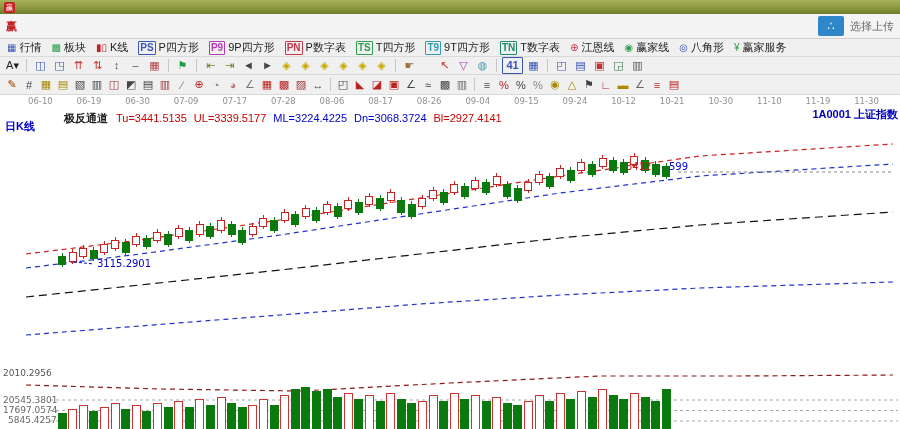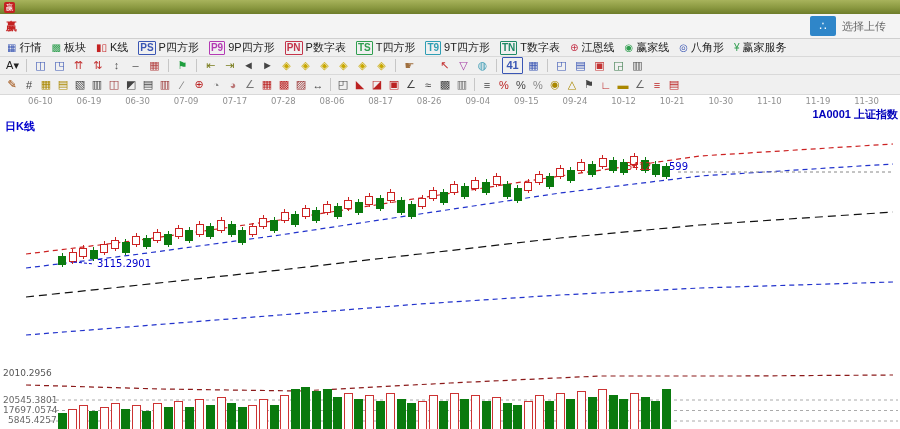--- a/index.html
+++ b/index.html
@@ -14,21 +14,21 @@
   .titlebar .title{font-size:10px;font-weight:bold;color:#1c2400;white-space:nowrap;
             text-shadow:0 1px 0 rgba(255,255,255,.25);}
   
   .menubar{height:24px;background:#f4f4f4;border-bottom:1px solid #cfcfcf;
            display:flex;align-items:center;padding:0 6px;position:relative;}
   .menubar .mini-logo{color:#c42222;font-weight:bold;font-size:11px;margin-right:6px;}
   .menu-item{padding:3px 8px;font-size:12px;color:#111;cursor:default;}
   .upload-area{position:absolute;right:0;top:0;height:24px;display:flex;align-items:center;}
   .upload-btn{width:26px;height:20px;background:#2f86c9;color:#fff;text-align:center;
            line-height:20px;font-size:12px;border-radius:2px;}
-  .upload-label{font-size:11px;color:#666;padding:0 20px 0 6px;white-space:nowrap;width:38px;overflow:hidden;}
+  .upload-label{font-size:11px;color:#666;padding:0 12px 0 6px;white-space:nowrap;width:38px;overflow:hidden;}
   
   .tbar{display:flex;align-items:center;background:#f0f0f0;border-bottom:1px solid #d9d9d9;
         padding:0 4px;gap:2px;white-space:nowrap;overflow:hidden;}
   .tbar1{height:17px;gap:4px;}
   .tbar2{height:17px;}
   .tbar3{height:19px;gap:1px;}
   .titem{display:flex;align-items:center;gap:3px;padding:0 3px;font-size:11px;color:#222;}
   .titem .glyph{font-size:10px;line-height:12px;}
   .badge{font-size:8px;font-weight:bold;border:1px solid currentColor;padding:0 1px;
          line-height:9px;border-radius:1px;}
@@ -422,16 +422,19 @@
           <line x1="74" y1="258" x2="94" y2="260" stroke="#0000cc" stroke-dasharray="3 2"></line>
         </g>
         <g>
           <text x="3" y="372" fill="#555555" font-size="9" font-family="&quot;DejaVu Sans&quot;,sans-serif">2010.2956</text>
           <text x="3" y="399" fill="#666666" font-size="9" font-family="&quot;DejaVu Sans&quot;,sans-serif">20545.3801</text>
           <text x="3" y="409" fill="#666666" font-size="9" font-family="&quot;DejaVu Sans&quot;,sans-serif">17697.0574</text>
           <text x="8" y="419" fill="#666666" font-size="9" font-family="&quot;DejaVu Sans&quot;,sans-serif">5845.4257</text>
         </g>
       </svg>
     <div class="ov period">日K线</div>
+    <div class="ov ind">
+      <span class="iname">极反通道</span><span id="indicator-params"><span class="p" style="color:#cc0000">Tu=3441.5135</span><span class="p" style="color:#cc0000">UL=3339.5177</span><span class="p" style="color:#0000cc">ML=3224.4225</span><span class="p" style="color:#0000cc">Dn=3068.3724</span><span class="p" style="color:#cc0000">Bl=2927.4141</span></span>
+    </div>
     <div class="ov symbol">1A0001  上证指数</div>
   </div>
 
 </div>
 
 </body></html>

